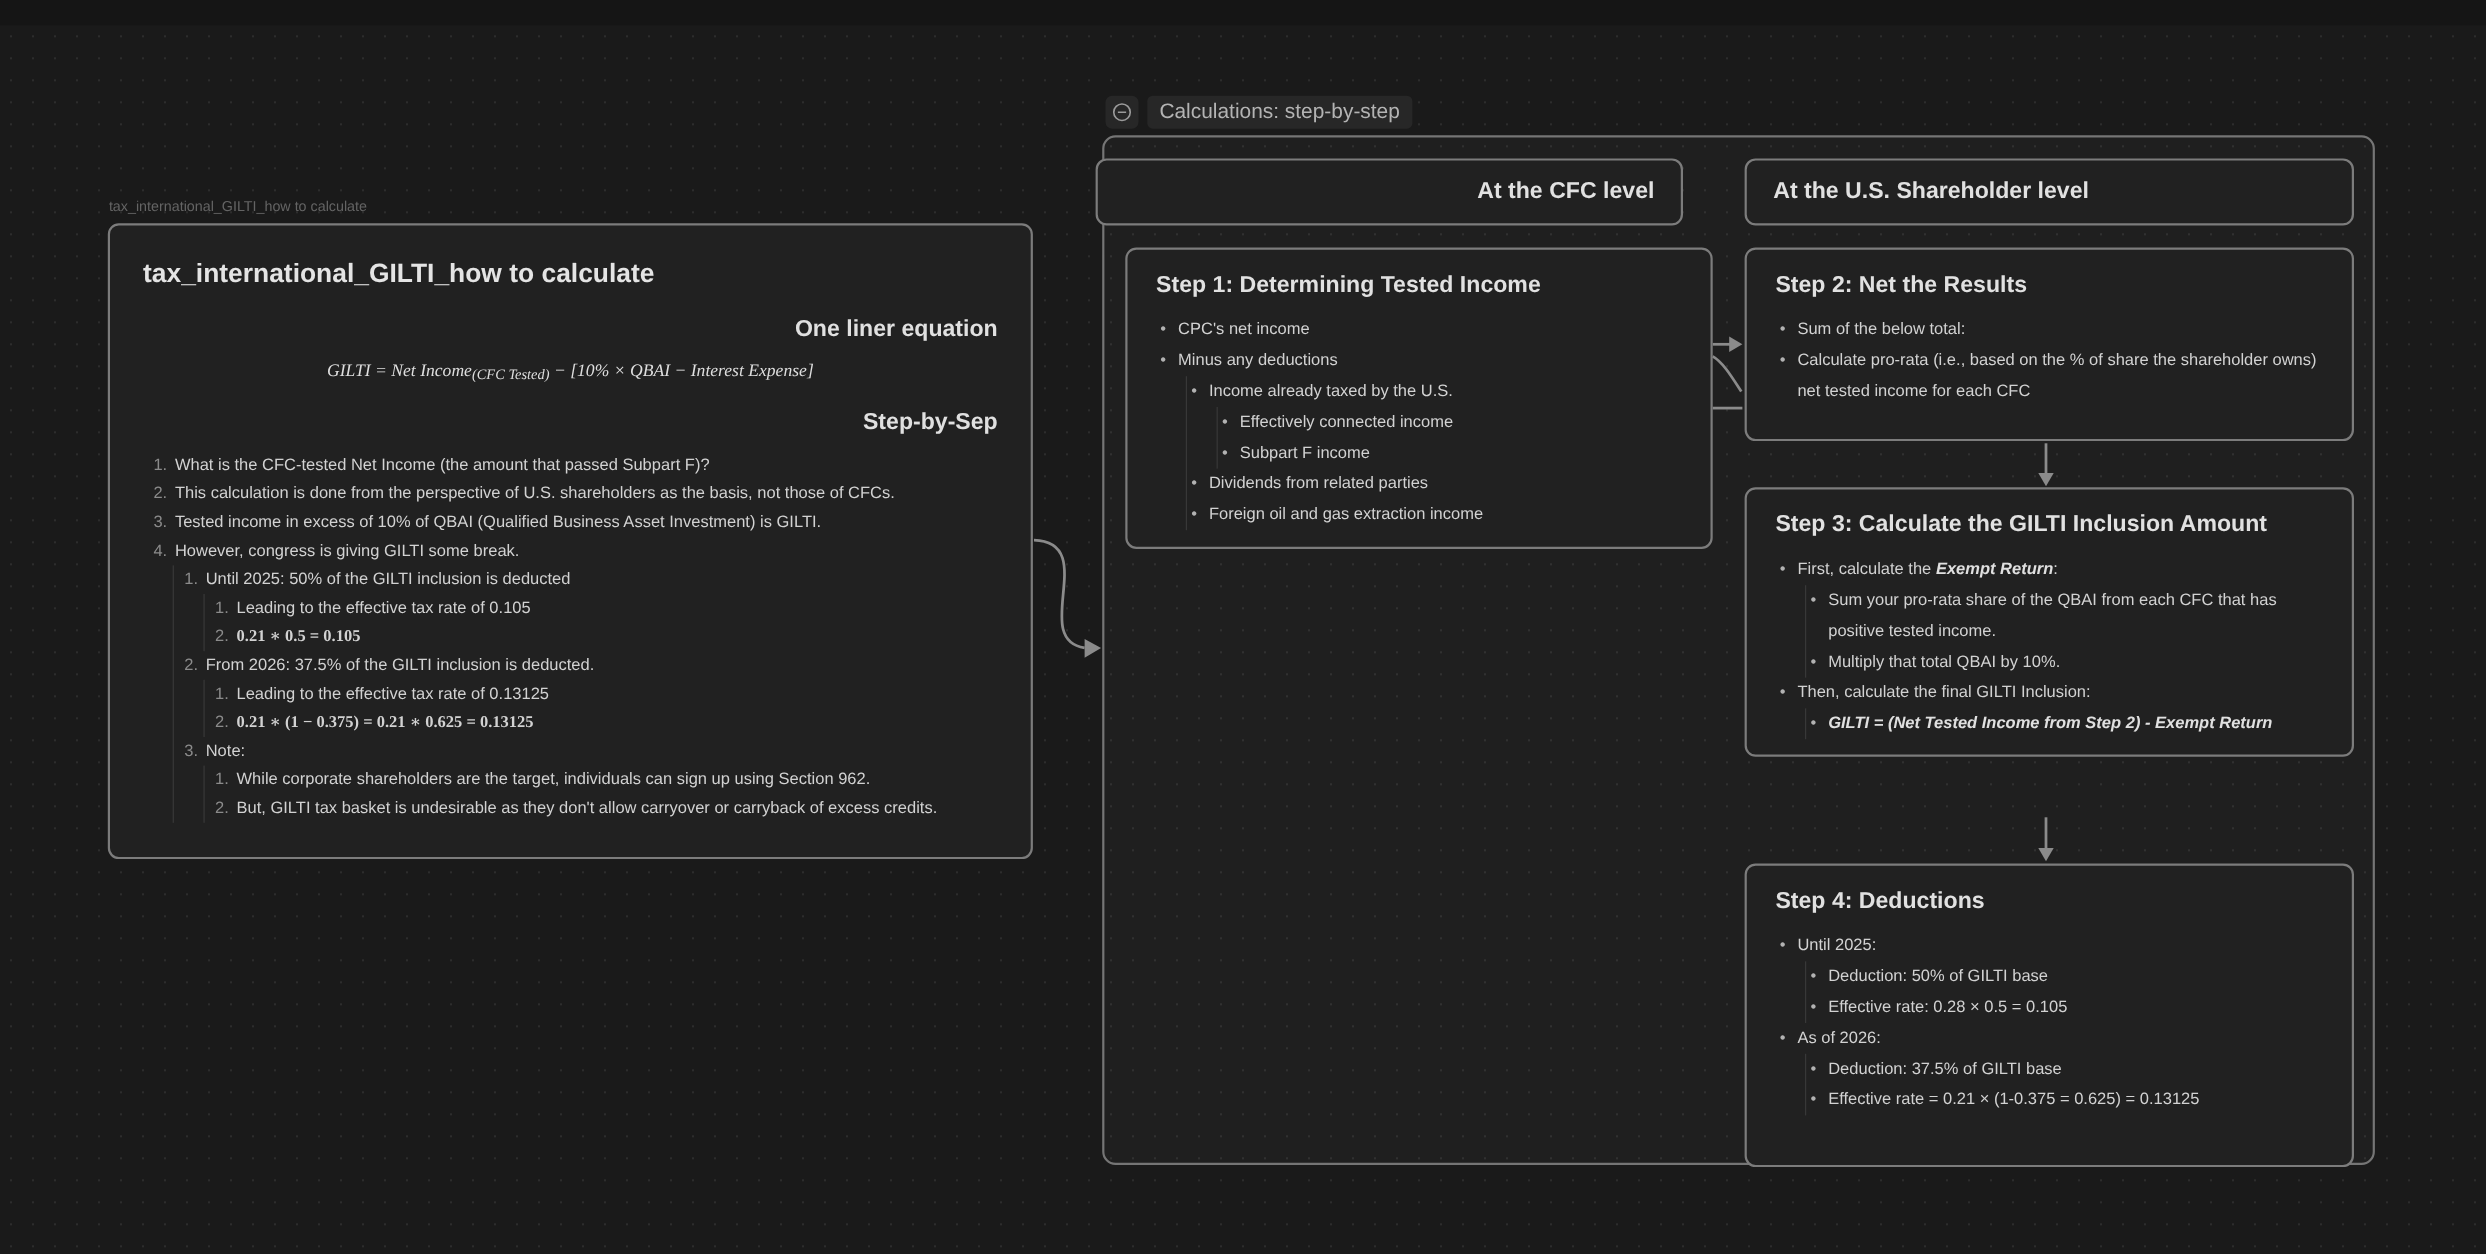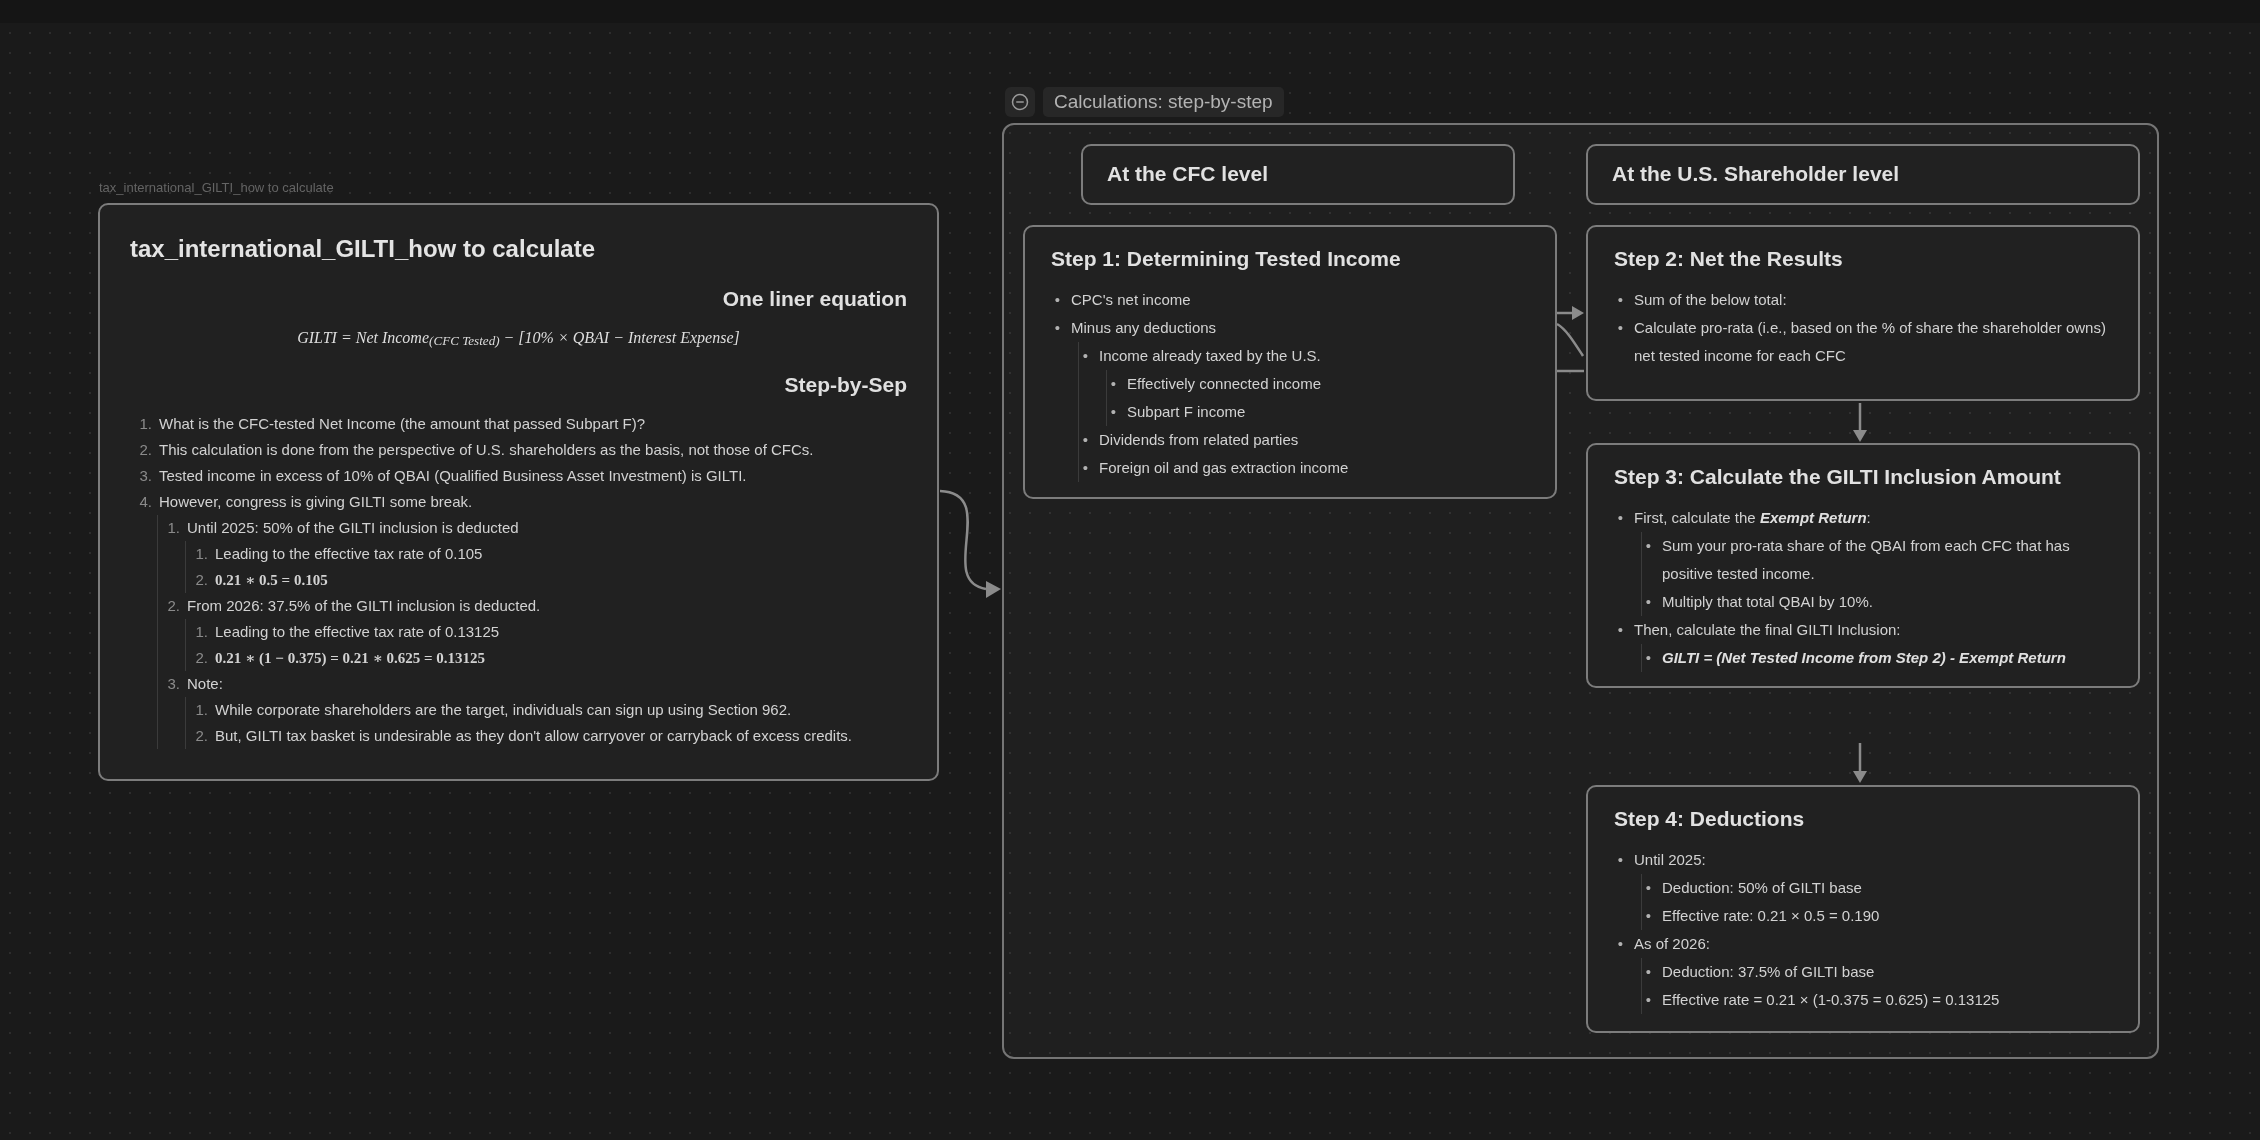--- a/index.html
+++ b/index.html
@@ -46,26 +46,26 @@
   .marker{flex:none;color:#8b8b8b;}
   .ol-marker{min-width:22px;text-align:right;}
   .ul-marker{min-width:13px;text-align:center;color:#b2b2b2;}
   .li-text{color:#d2d2d2;}
   
   .hdr-card{padding:14px 24px;}
   .card-title{font-size:21px;font-weight:700;color:#e1e1e1;margin:0;line-height:1.32;}
   .step-card{padding:18px 26px;}
   .step-card .list-area{margin-top:13px;}
   .step-card .li{line-height:28px;}
-  .hdr-cfc{left:1081px;top:121px;width:434px;height:61px;}
+  .hdr-cfc{left:996px;top:121px;width:534px;height:61px;text-align:right;}
   .hdr-sh{left:1586px;top:121px;width:554px;height:61px;}
   .step1{left:1023px;top:202px;width:534px;height:274px;}
   .step2{left:1586px;top:202px;width:554px;height:176px;}
   .step3{left:1586px;top:420px;width:554px;height:245px;}
-  .step4{left:1586px;top:762px;width:554px;height:248px;}
+  .step4{left:1586px;top:762px;width:554px;height:276px;}
 </style>
 </head>
 <body>
 
 <div class="canvas">
 
   <div class="group-rect"></div>
 
   <svg class="edges" width="2260" height="1140">
     <g stroke="#8b8b8b" stroke-width="2.5" fill="none">
@@ -270,21 +270,21 @@
             <span class="marker ul-marker">•</span>
             <span class="li-text"><span>Until 2025:</span></span>
           </div>
           <div class="nlist">
             <div class="li">
               <span class="marker ul-marker">•</span>
               <span class="li-text"><span>Deduction: 50% of GILTI base</span></span>
             </div>
             <div class="li">
               <span class="marker ul-marker">•</span>
-              <span class="li-text"><span>Effective rate: 0.21 × 0.5 = 0.190</span></span>
+              <span class="li-text"><span>Effective rate: 0.28 × 0.5 = 0.105</span></span>
             </div>
           </div>
           <div class="li">
             <span class="marker ul-marker">•</span>
             <span class="li-text"><span>As of 2026:</span></span>
           </div>
           <div class="nlist">
             <div class="li">
               <span class="marker ul-marker">•</span>
               <span class="li-text"><span>Deduction: 37.5% of GILTI base</span></span>

